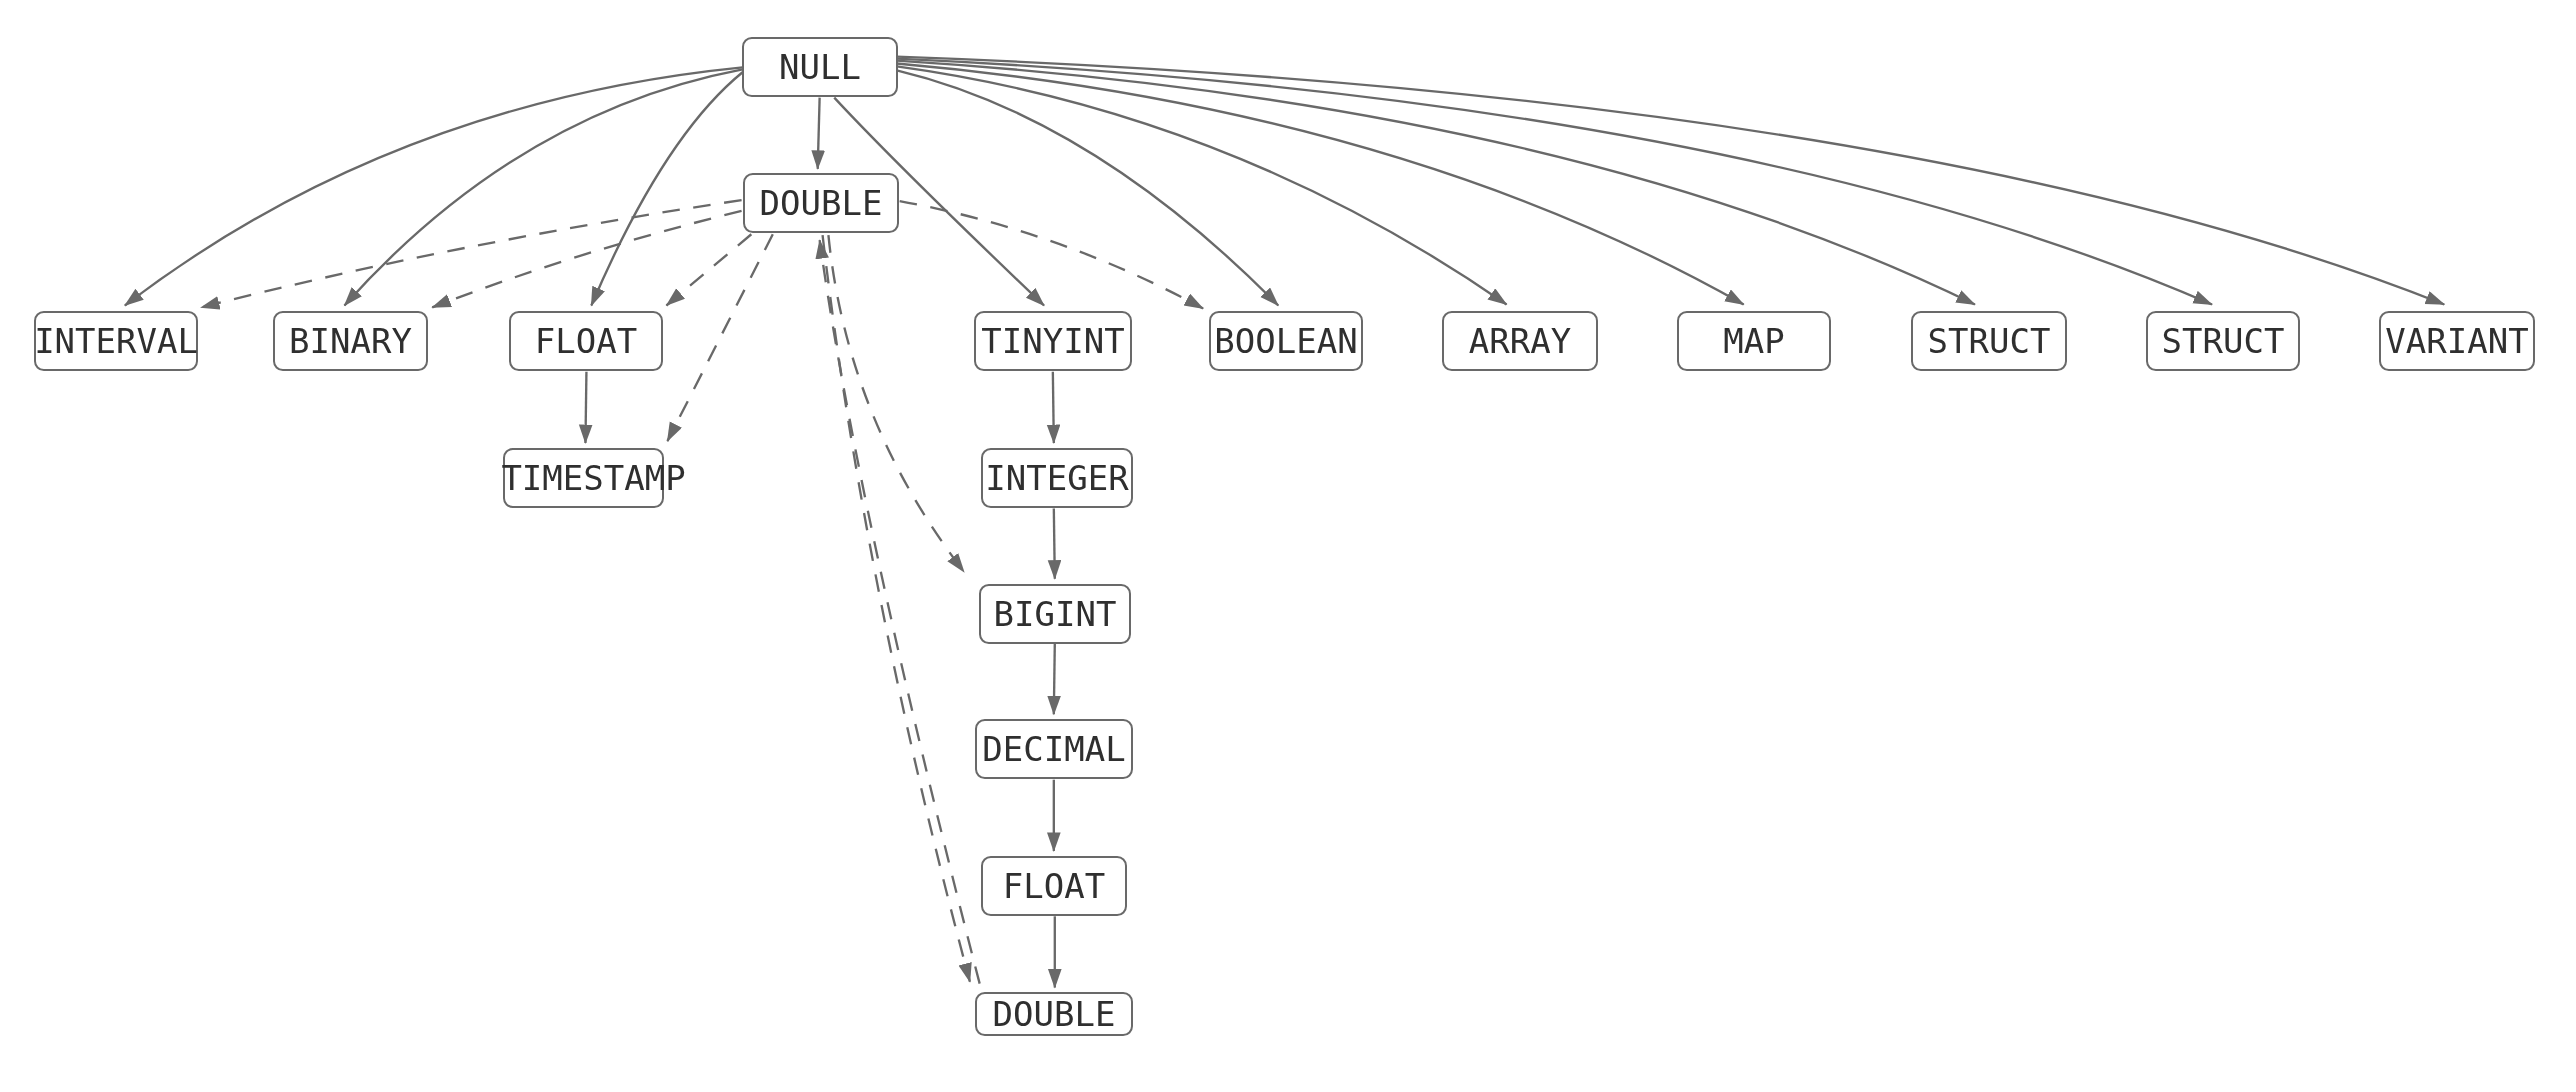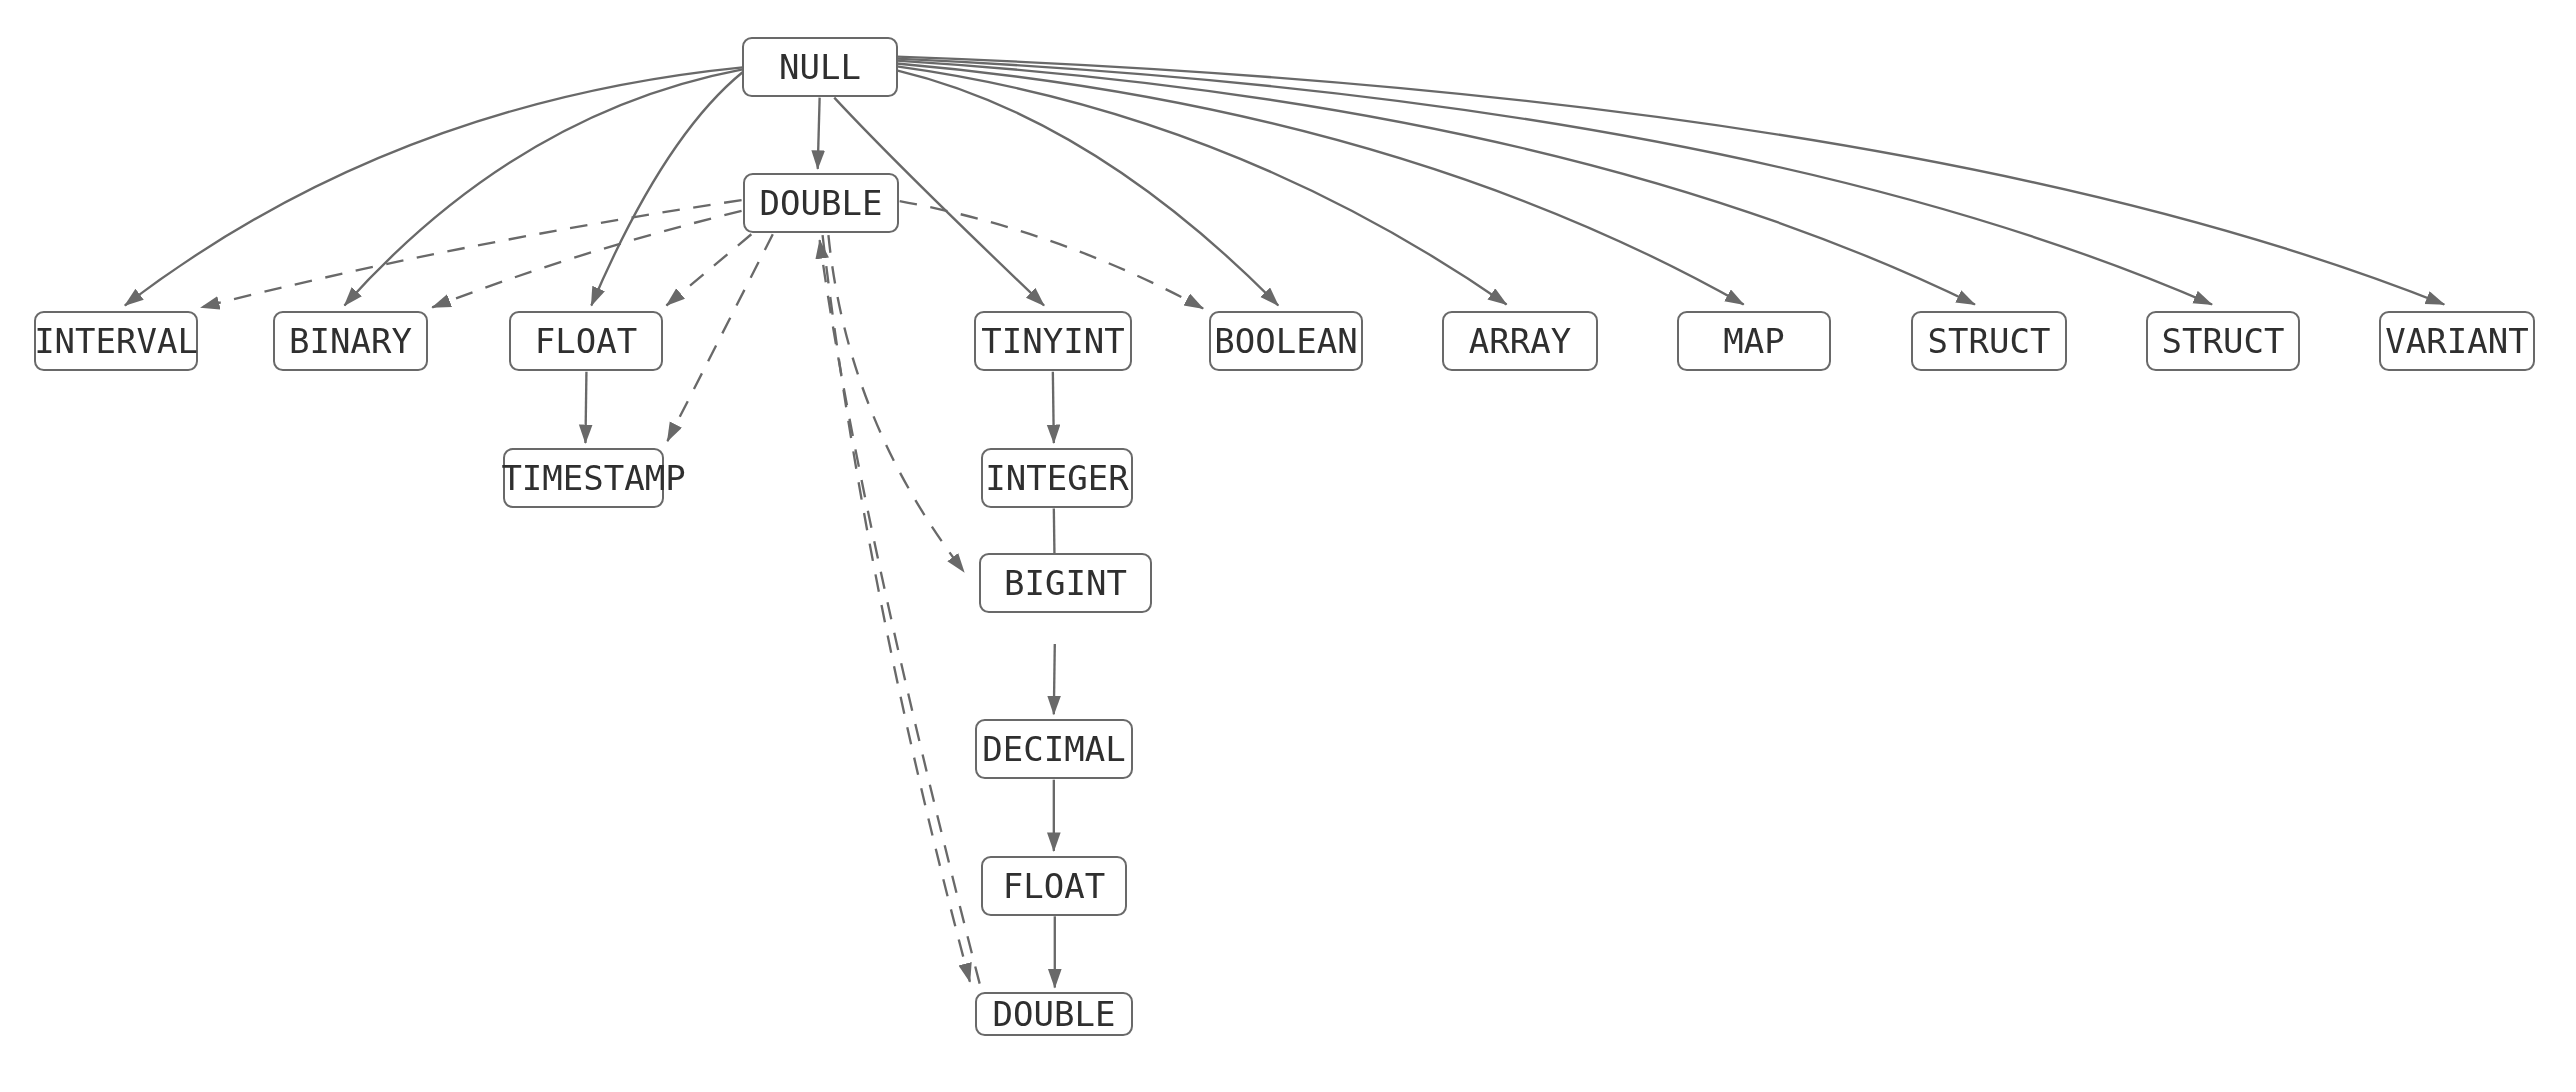--- a/index.html
+++ b/index.html
@@ -91,19 +91,19 @@
       <div class="node" style="left: 509px; top: 311px; width: 154px; height: 60px;">FLOAT</div>
       <div class="node" style="left: 974px; top: 311px; width: 158px; height: 60px;">TINYINT</div>
       <div class="node" style="left: 1209px; top: 311px; width: 154px; height: 60px;">BOOLEAN</div>
       <div class="node" style="left: 1442px; top: 311px; width: 156px; height: 60px;">ARRAY</div>
       <div class="node" style="left: 1677px; top: 311px; width: 154px; height: 60px;">MAP</div>
       <div class="node" style="left: 1911px; top: 311px; width: 156px; height: 60px;">STRUCT</div>
       <div class="node" style="left: 2146px; top: 311px; width: 154px; height: 60px;">STRUCT</div>
       <div class="node" style="left: 2379px; top: 311px; width: 156px; height: 60px;">VARIANT</div>
       <div class="node" style="left: 503px; top: 448px; width: 161px; height: 60px; padding-left: 20px;">TIMESTAMP</div>
       <div class="node" style="left: 981px; top: 448px; width: 152px; height: 60px;">INTEGER</div>
-      <div class="node" style="left: 979px; top: 553px; width: 173px; height: 60px;">BIGINT</div>
+      <div class="node" style="left: 979px; top: 584px; width: 152px; height: 60px;">BIGINT</div>
       <div class="node" style="left: 975px; top: 719px; width: 158px; height: 60px;">DECIMAL</div>
       <div class="node" style="left: 981px; top: 856px; width: 146px; height: 60px;">FLOAT</div>
       <div class="node" style="left: 975px; top: 992px; width: 158px; height: 44px;">DOUBLE</div>
     </div>
 </div>
 
 
 </body></html>

